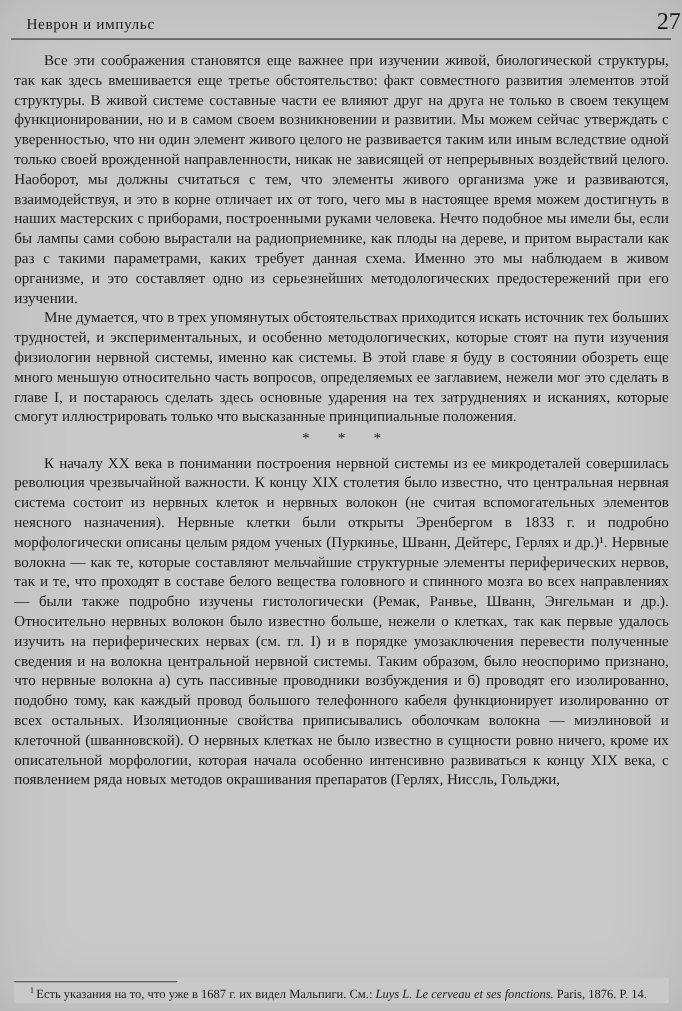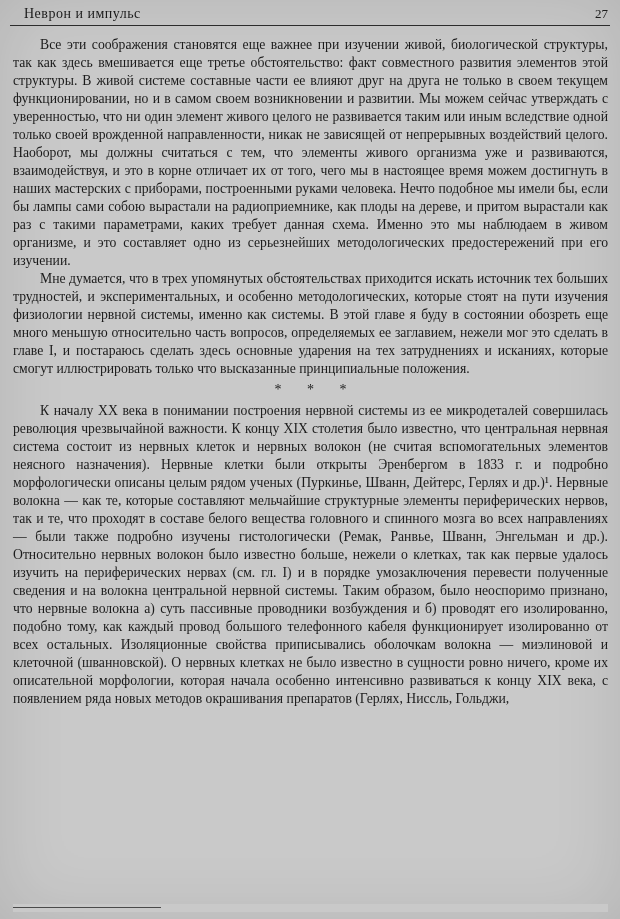--- a/index.html
+++ b/index.html
@@ -15,28 +15,28 @@
     background: #c9c9c9;
     color: #1b1b1b;
     position: relative;
     overflow: hidden;
     box-shadow: inset 0 0 70px rgba(0,0,0,0.10);
   }
   .page-header {
     display: flex;
     justify-content: space-between;
     align-items: baseline;
-    padding: 6px 12px 0 24px;
+    padding: 6px 1px 0 24px;
   }
   .running-title {
     font-size: 14px;
     letter-spacing: 0.5px;
   }
   .page-number {
-    font-size: 13px;
+    font-size: 22px;
   }
   .header-rule {
     border-top: 1.2px solid #2c2c2c;
     margin: 3px 10px 0 10px;
   }
   .body-text {
     padding: 10px 12px 0 13px;
     font-size: 13.7px;
     line-height: 18px;
     text-align: justify;
@@ -94,15 +94,16 @@
 
   <main class="body-text" lang="ru">
     <p class="para">Все эти соображения становятся еще важнее при изучении живой, биологической структуры, так как здесь вмешивается еще третье обстоятельство: факт совместного развития элементов этой структуры. В живой системе составные части ее влияют друг на друга не только в своем текущем функционировании, но и в самом своем возникновении и развитии. Мы можем сейчас утверждать с уверенностью, что ни один элемент живого целого не развивается таким или иным вследствие одной только своей врожденной направленности, никак не зависящей от непрерывных воздействий целого. Наоборот, мы должны считаться с тем, что элементы живого организма уже и развиваются, взаимодействуя, и это в корне отличает их от того, чего мы в настоящее время можем достигнуть в наших мастерских с приборами, построенными руками человека. Нечто подобное мы имели бы, если бы лампы сами собою вырастали на радиоприемнике, как плоды на дереве, и притом вырастали как раз с такими параметрами, каких требует данная схема. Именно это мы наблюдаем в живом организме, и это составляет одно из серьезнейших методологических предостережений при его изучении.</p>
     <p class="para">Мне думается, что в трех упомянутых обстоятельствах приходится искать источник тех больших трудностей, и экспериментальных, и особенно методологических, которые стоят на пути изучения физиологии нервной системы, именно как системы. В этой главе я буду в состоянии обозреть еще много меньшую относительно часть вопросов, определяемых ее заглавием, нежели мог это сделать в главе I, и постараюсь сделать здесь основные ударения на тех затруднениях и исканиях, которые смогут иллюстрировать только что высказанные принципиальные положения.</p>
     <div class="section-separator">* * *</div>
     <p class="para">К началу XX века в понимании построения нервной системы из ее микродеталей совершилась революция чрезвычайной важности. К концу XIX столетия было известно, что центральная нервная система состоит из нервных клеток и нервных волокон (не считая вспомогательных элементов неясного назначения). Нервные клетки были открыты Эренбергом в 1833 г. и подробно морфологически описаны целым рядом ученых (Пуркинье, Шванн, Дейтерс, Герлях и др.)¹. Нервные волокна — как те, которые составляют мельчайшие структурные элементы периферических нервов, так и те, что проходят в составе белого вещества головного и спинного мозга во всех направлениях — были также подробно изучены гистологически (Ремак, Ранвье, Шванн, Энгельман и др.). Относительно нервных волокон было известно больше, нежели о клетках, так как первые удалось изучить на периферических нервах (см. гл. I) и в порядке умозаключения перевести полученные сведения и на волокна центральной нервной системы. Таким образом, было неоспоримо признано, что нервные волокна а) суть пассивные проводники возбуждения и б) проводят его изолированно, подобно тому, как каждый провод большого телефонного кабеля функционирует изолированно от всех остальных. Изоляционные свойства приписывались оболочкам волокна — миэлиновой и клеточной (шванновской). О нервных клетках не было известно в сущности ровно ничего, кроме их описательной морфологии, которая начала особенно интенсивно развиваться к концу XIX века, с появлением ряда новых методов окрашивания препаратов (Герлях, Ниссль, Гольджи,</p>
   </main>
 
   <footer class="footnote">
     <div class="footnote-rule"></div>
+    <p class="footnote-text"><sup>1</sup><span>Есть указания на то, что уже в 1687 г. их видел Мальпиги. См.: </span><i>Luys L. Le cerveau et ses fonctions.</i><span> Paris, 1876. P. 14.</span></p>
   </footer>
 
 </div>
 
 </body></html>

